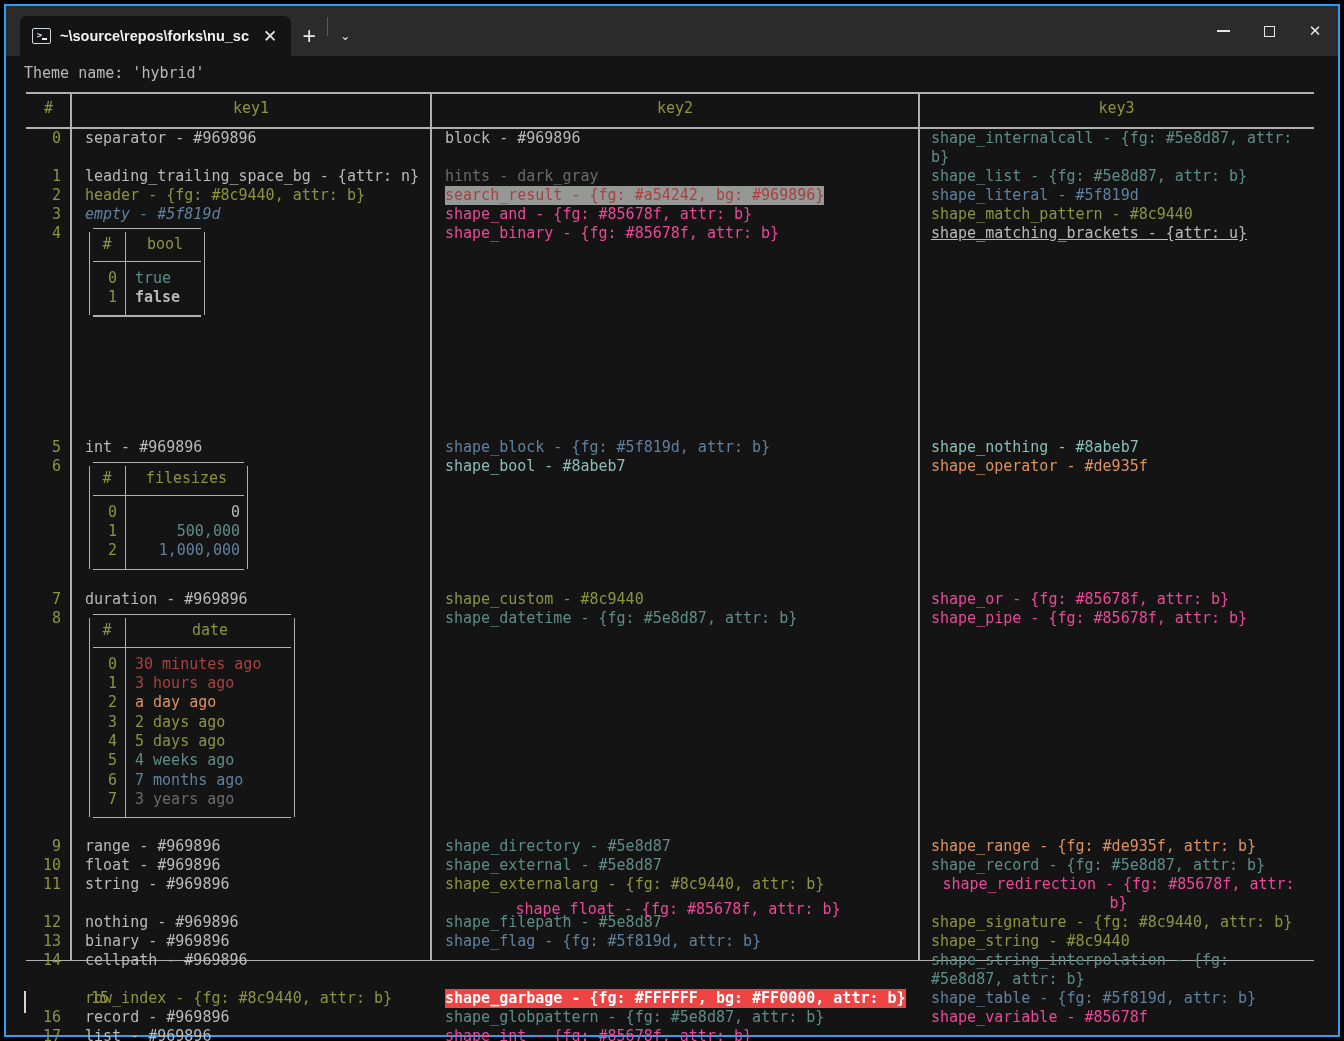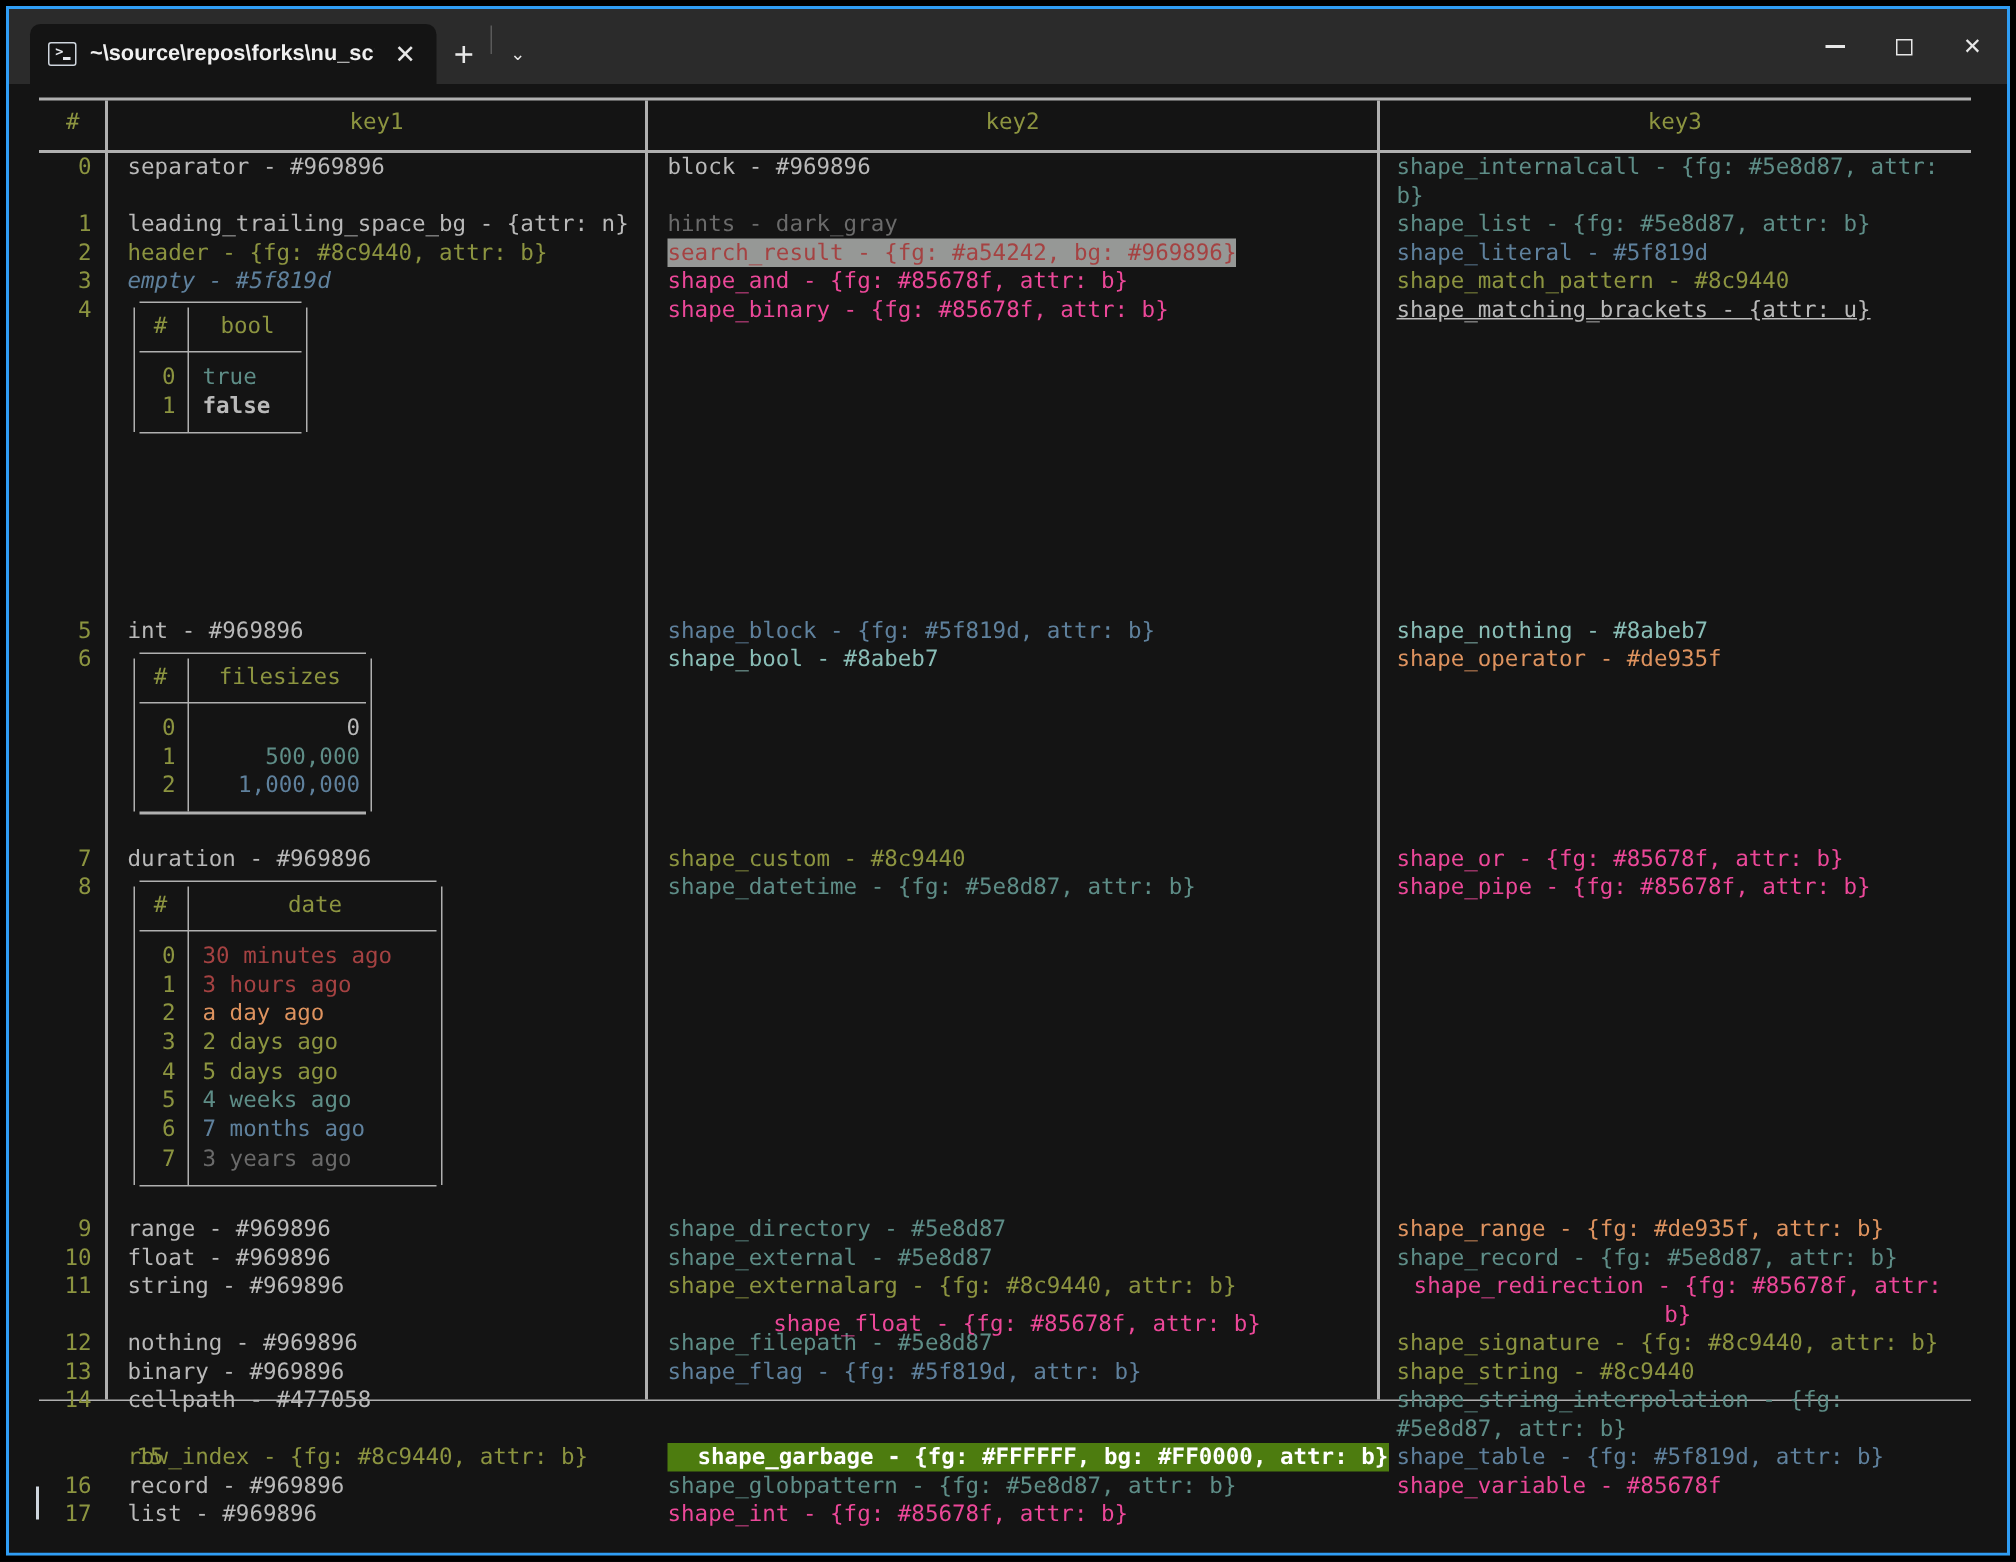--- a/index.html
+++ b/index.html
@@ -49,21 +49,21 @@
   .c-blue{color:#5f819d;}
   .c-teal{color:#5e8d87;}
   .c-purple{color:#ec4899;}
   .c-red{color:#a54242;}
   .c-orange{color:#de935f;}
   .c-cyan{color:#8abeb7;}
   .c-dim{color:#6a6a6a;}
   .bold{font-weight:bold;}
   .ul{text-decoration:underline;}
   .hl-gray{background:#969896;color:#a54242;}
-  .hl-red{background:#4d7c0f;color:#FFFFFF;font-weight:bold;padding-left:20px;}
+  .hl-red{background:#ef4444;color:#FFFFFF;font-weight:bold;}
 
   
   .subtbl{position:absolute;}
   .sub-h{position:absolute;background:#b0b0b0;height:1.3px;}
   .sub-v{position:absolute;background:#b0b0b0;width:1.3px;}
   .sub-cell{position:absolute;white-space:pre;}
 
   #cursor{position:absolute;left:18px;top:935px;width:2px;height:22px;background:#cfd6de;}
 </style>
 </head>
@@ -89,20 +89,21 @@
           <span class="dash"></span>
         </div>
       <div class="wc">
           <span class="sqr"></span>
         </div>
       <div class="wc">✕</div>
     </div>
   </div>
 
   <div id="term">
+    <div id="themeline">Theme name: 'hybrid'</div>
     <div id="tblwrap">
         <div class="hline" style="left: 0px; top: 0px; width: 1288px; height: 1.5px;"></div>
         <div class="cell hdr" style="left: 0px; top: 7px; width: 45px; text-align: center;">#</div>
         <div class="cell hdr" style="left: 45px; top: 7px; width: 360px; text-align: center;">key1</div>
         <div class="cell hdr" style="left: 405px; top: 7px; width: 488px; text-align: center;">key2</div>
         <div class="cell hdr" style="left: 893px; top: 7px; width: 395px; text-align: center;">key3</div>
         <div class="hline" style="left: 0px; top: 35px; width: 1288px; height: 1.5px;"></div>
         <div class="vline" style="left: 44px; top: 2px; height: 866px;"></div>
         <div class="vline" style="left: 404px; top: 2px; height: 866px;"></div>
         <div class="vline" style="left: 892px; top: 2px; height: 866px;"></div>
@@ -129,21 +130,21 @@
         <div class="cell c-gray" style="left: 59px; top: 74.5px; width: 338px;">leading_trailing_space_bg - {attr: n}</div>
         <div class="cell c-olive" style="left: 59px; top: 93.5px; width: 338px;">header - {fg: #8c9440, attr: b}</div>
         <div class="cell c-blue" style="left: 59px; top: 112.5px; width: 338px; font-style: italic;">empty - #5f819d</div>
         <div class="cell c-gray" style="left: 59px; top: 345.5px; width: 338px;">int - #969896</div>
         <div class="cell c-gray" style="left: 59px; top: 497.5px; width: 338px;">duration - #969896</div>
         <div class="cell c-gray" style="left: 59px; top: 744.5px; width: 338px;">range - #969896</div>
         <div class="cell c-gray" style="left: 59px; top: 763.5px; width: 338px;">float - #969896</div>
         <div class="cell c-gray" style="left: 59px; top: 782.5px; width: 338px;">string - #969896</div>
         <div class="cell c-gray" style="left: 59px; top: 820.5px; width: 338px;">nothing - #969896</div>
         <div class="cell c-gray" style="left: 59px; top: 839.5px; width: 338px;">binary - #969896</div>
-        <div class="cell c-gray" style="left: 59px; top: 858.5px; width: 338px;">cellpath - #477058</div>
+        <div class="cell c-gray" style="left: 59px; top: 858.5px; width: 338px;">cellpath - #969896</div>
         <div class="cell c-olive" style="left: 59px; top: 896.5px; width: 338px;">row_index - {fg: #8c9440, attr: b}</div>
         <div class="cell c-gray" style="left: 59px; top: 915.5px; width: 338px;">record - #969896</div>
         <div class="cell c-gray" style="left: 59px; top: 934.5px; width: 338px;">list - #969896</div>
         <div class="cell c-gray" style="left: 419px; top: 36.5px; width: 466px;">block - #969896</div>
         <div class="cell c-dim" style="left: 419px; top: 74.5px; width: 466px;">hints - dark_gray</div>
         <div class="cell hl-gray" style="left: 419px; top: 93.5px; width: auto; display: inline-block; white-space: pre;">search_result - {fg: #a54242, bg: #969896}</div>
         <div class="cell c-purple" style="left: 419px; top: 112.5px; width: 466px;">shape_and - {fg: #85678f, attr: b}</div>
         <div class="cell c-purple" style="left: 419px; top: 131.5px; width: 466px;">shape_binary - {fg: #85678f, attr: b}</div>
         <div class="cell c-blue" style="left: 419px; top: 345.5px; width: 466px;">shape_block - {fg: #5f819d, attr: b}</div>
         <div class="cell c-cyan" style="left: 419px; top: 364.5px; width: 466px;">shape_bool - #8abeb7</div>

